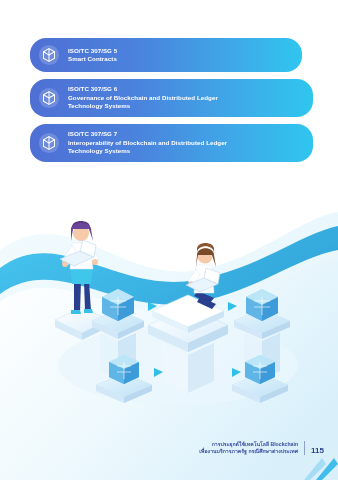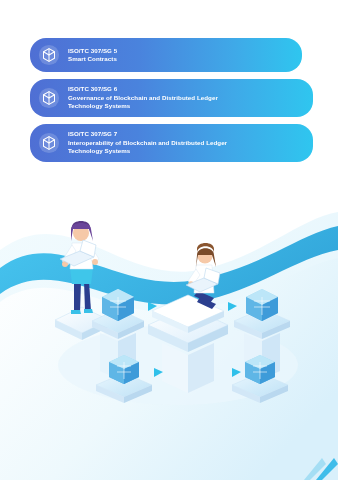--- a/index.html
+++ b/index.html
@@ -387,14 +387,21 @@
       <path d="M154 183 L163 187 L154 192 Z"></path>
       <path d="M232 183 L241 187 L232 192 Z"></path>
     </g>
   </svg>
 
   <svg class="corner-mark" viewBox="0 0 46 30">
     <path d="M12 30 L30 8 L34 14 L18 30 Z" fill="#9fdcf3" opacity="0.9"></path>
     <path d="M24 30 L42 8 L46 14 L30 30 Z" fill="#2fb7e8" opacity="0.9"></path>
   </svg>
 
+  <div class="footer">
+    <div class="footer-caption">
+      <span>การประยุกต์ใช้เทคโนโลยี Blockchain</span>
+      <span>เพื่องานบริการภาครัฐ กรณีศึกษาต่างประเทศ</span>
+    </div>
+    <div class="page-number">115</div>
+  </div>
 
 </div>
 
 </body></html>

